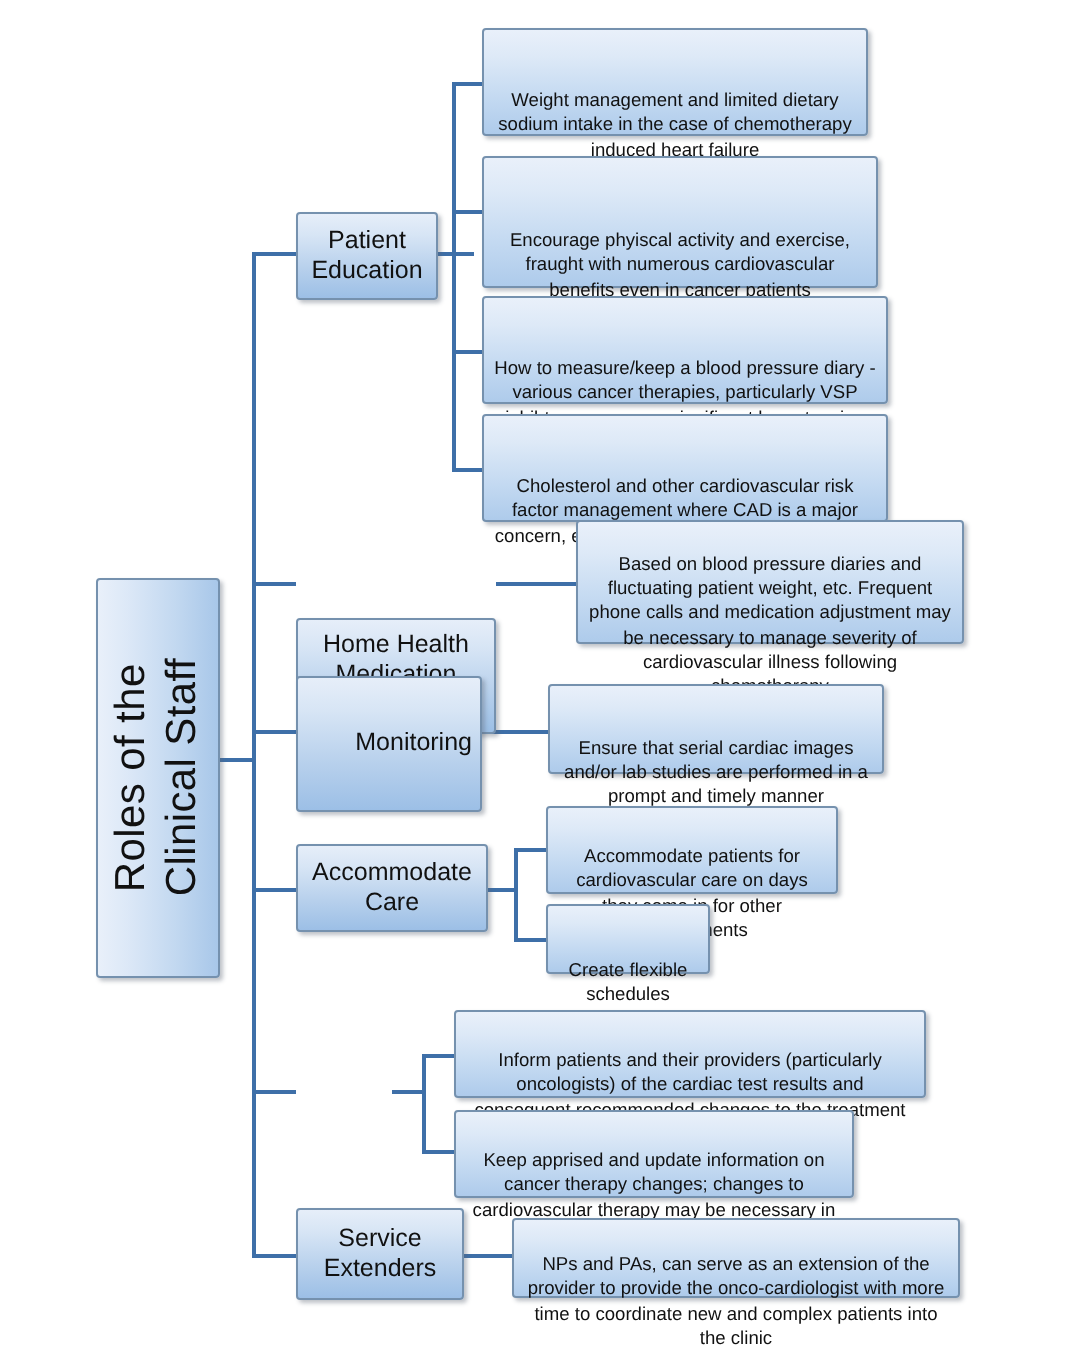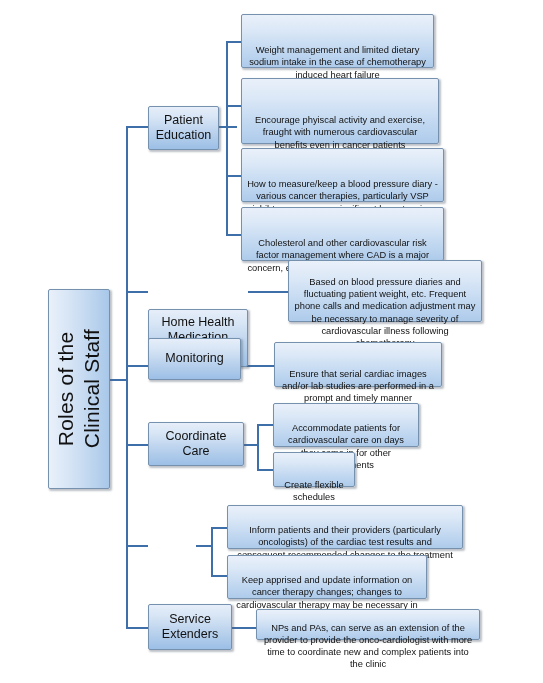--- a/index.html
+++ b/index.html
@@ -126,45 +126,45 @@
 
   <div class="node branch" style="left:148px;top:262px;width:100px;height:58px;white-space:pre;margin-top:47px;">
     <span>Home Health
 Medication
 Adjustments</span>
   </div>
   <div class="node leaf" style="left:288px;top:260px;width:194px;height:62px;">
     <span class="t">Based on blood pressure diaries and fluctuating patient weight, etc. Frequent phone calls and medication adjustment may be necessary to manage severity of cardiovascular illness following chemotherapy</span>
   </div>
 
-  <div class="node branch" style="left:148px;top:338px;width:93px;height:42px;">
+  <div class="node branch" style="left:148px;top:338px;width:93px;height:68px;justify-content:flex-end;">
     <span>Monitoring</span>
   </div>
   <div class="node leaf" style="left:274px;top:342px;width:168px;height:45px;">
     <span class="t">Ensure that serial cardiac images and/or lab studies are performed in a prompt and timely manner</span>
   </div>
 
   <div class="node branch" style="left:148px;top:422px;width:96px;height:44px;">
-    <span>Coordinate Care</span>
+    <span>Accommodate Care</span>
   </div>
   <div class="node leaf" style="left:273px;top:403px;width:146px;height:44px;text-align:center;">
     <span class="t">Accommodate patients for cardiovascular care on days they come in for other appointments</span>
   </div>
   <div class="node leaf" style="left:273px;top:452px;width:82px;height:35px;">
     <span class="t">Create flexible schedules</span>
   </div>
 
   <div class="node leaf" style="left:227px;top:505px;width:236px;height:44px;">
     <span class="t">Inform patients and their providers (particularly oncologists) of the cardiac test results and consequent recommended changes to the treatment plan, if any.</span>
   </div>
   <div class="node leaf" style="left:227px;top:555px;width:200px;height:44px;">
     <span class="t">Keep apprised and update information on cancer therapy changes; changes to cardiovascular therapy may be necessary in such cases</span>
   </div>
 
   <div class="node branch" style="left:148px;top:604px;width:84px;height:46px;white-space:pre;">
     <span>Service
 Extenders</span>
   </div>
-  <div class="node leaf" style="left:256px;top:609px;width:224px;height:31px;">
+  <div class="node leaf" style="left:256px;top:609px;width:224px;height:40px;">
     <span class="t">NPs and PAs, can serve as an extension of the provider to provide the onco-cardiologist with more time to coordinate new and complex patients into the clinic</span>
   </div>
 
 </div>
 
 </body></html>

